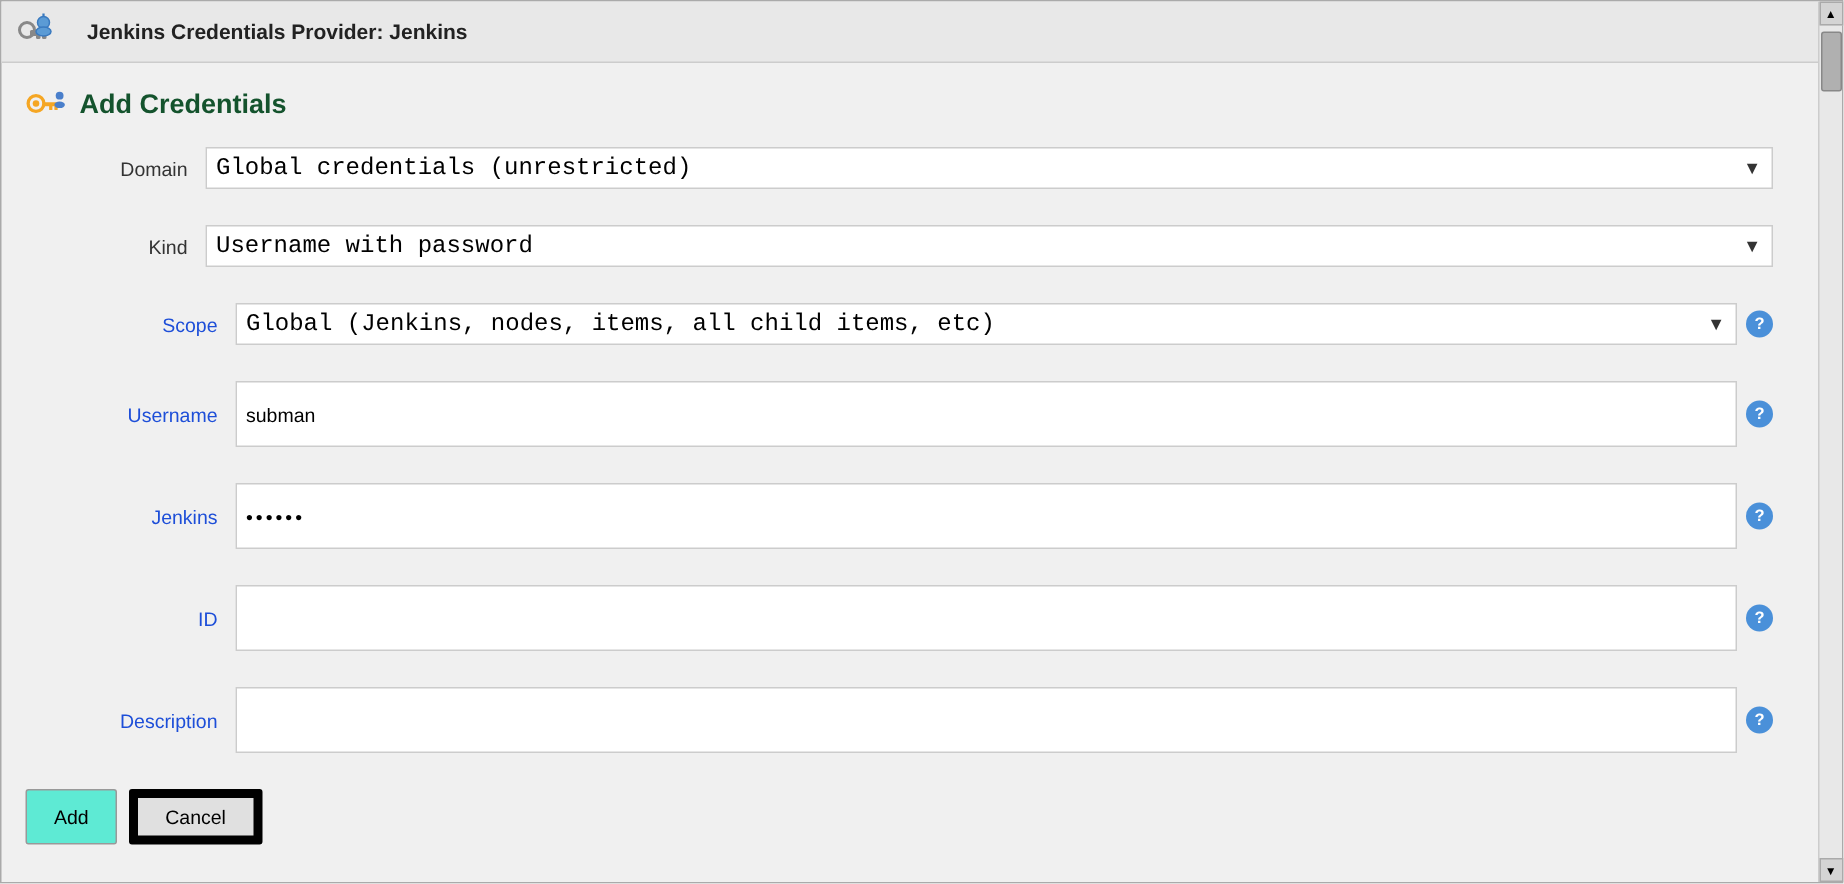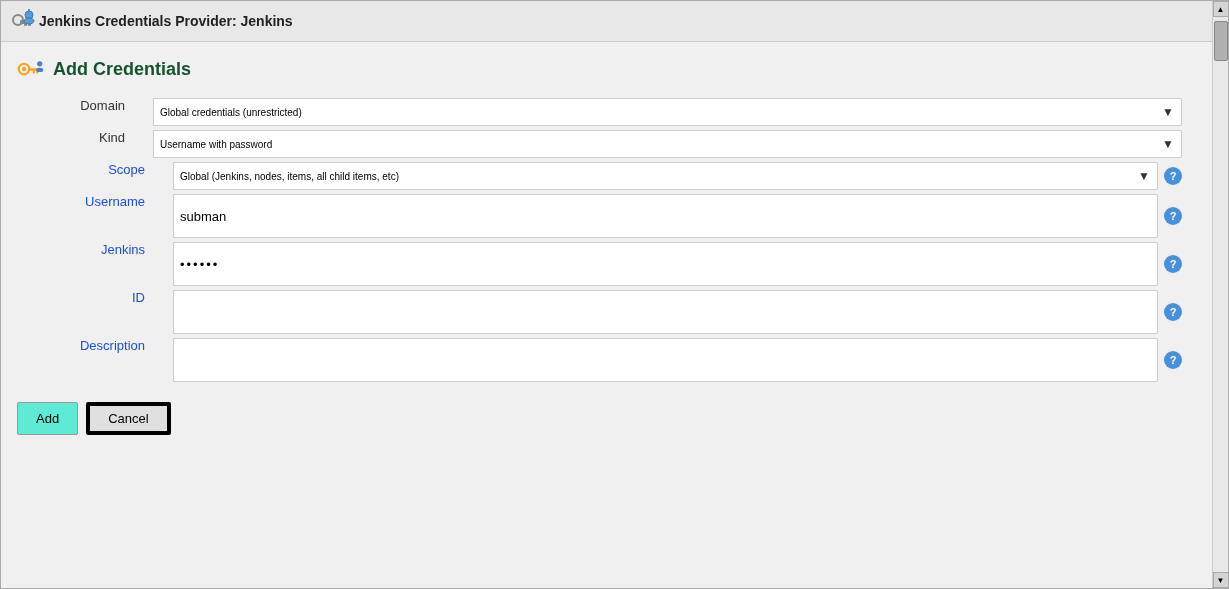--- a/index.html
+++ b/index.html
@@ -21,21 +21,21 @@
       flex-direction: column;
       position: relative;
     }
 
     .title-bar {
       background: #e8e8e8;
       border-bottom: 1px solid #ccc;
       padding: 6px 10px;
       display: flex;
       align-items: center;
-      gap: 0;
+      gap: 19px;
       min-height: 40px;
     }
 
     .title-bar-icon {
       width: 28px;
       height: 28px;
       display: flex;
       align-items: center;
       justify-content: center;
     }
@@ -95,23 +95,22 @@
     }
 
     .section-title {
       font-size: 18px;
       font-weight: bold;
       color: #14532d;
     }
 
     .form-row {
       display: flex;
-      align-items: flex-start;
-      margin-bottom: 4px;
-      gap: 16px;
+      align-items: center;
+      margin-bottom: 24px;
     }
 
     .form-label {
       width: 120px;
       min-width: 120px;
       text-align: right;
       padding-right: 12px;
       color: #333;
       font-size: 13px;
     }
@@ -138,24 +137,25 @@
       display: flex;
       align-items: center;
     }
 
     .select-wrapper select {
       width: 100%;
       height: 28px;
       border: 1px solid #ccc;
       background: #fff;
       padding: 2px 6px;
-      font-size: 10px;
+      font-size: 16px;
       appearance: none;
       -webkit-appearance: none;
       cursor: pointer;
+      font-family: Liberation Mono, monospace;
     }
 
     .select-arrow {
       position: absolute;
       right: 8px;
       pointer-events: none;
       font-size: 12px;
       color: #333;
     }
 
@@ -199,21 +199,21 @@
       border-radius: 2px;
     }
 
     .btn-add:hover, .btn-add.active {
       background: #5eead4;
     }
 
     .btn-cancel {
       padding: 5px 18px;
       background: #e0e0e0;
-      border: 4px solid #000000;
+      border: 6px solid #000000;
       font-size: 13px;
       cursor: pointer;
       border-radius: 2px;
     }
 
     
     .key-svg {
       width: 28px;
       height: 22px;
     }

